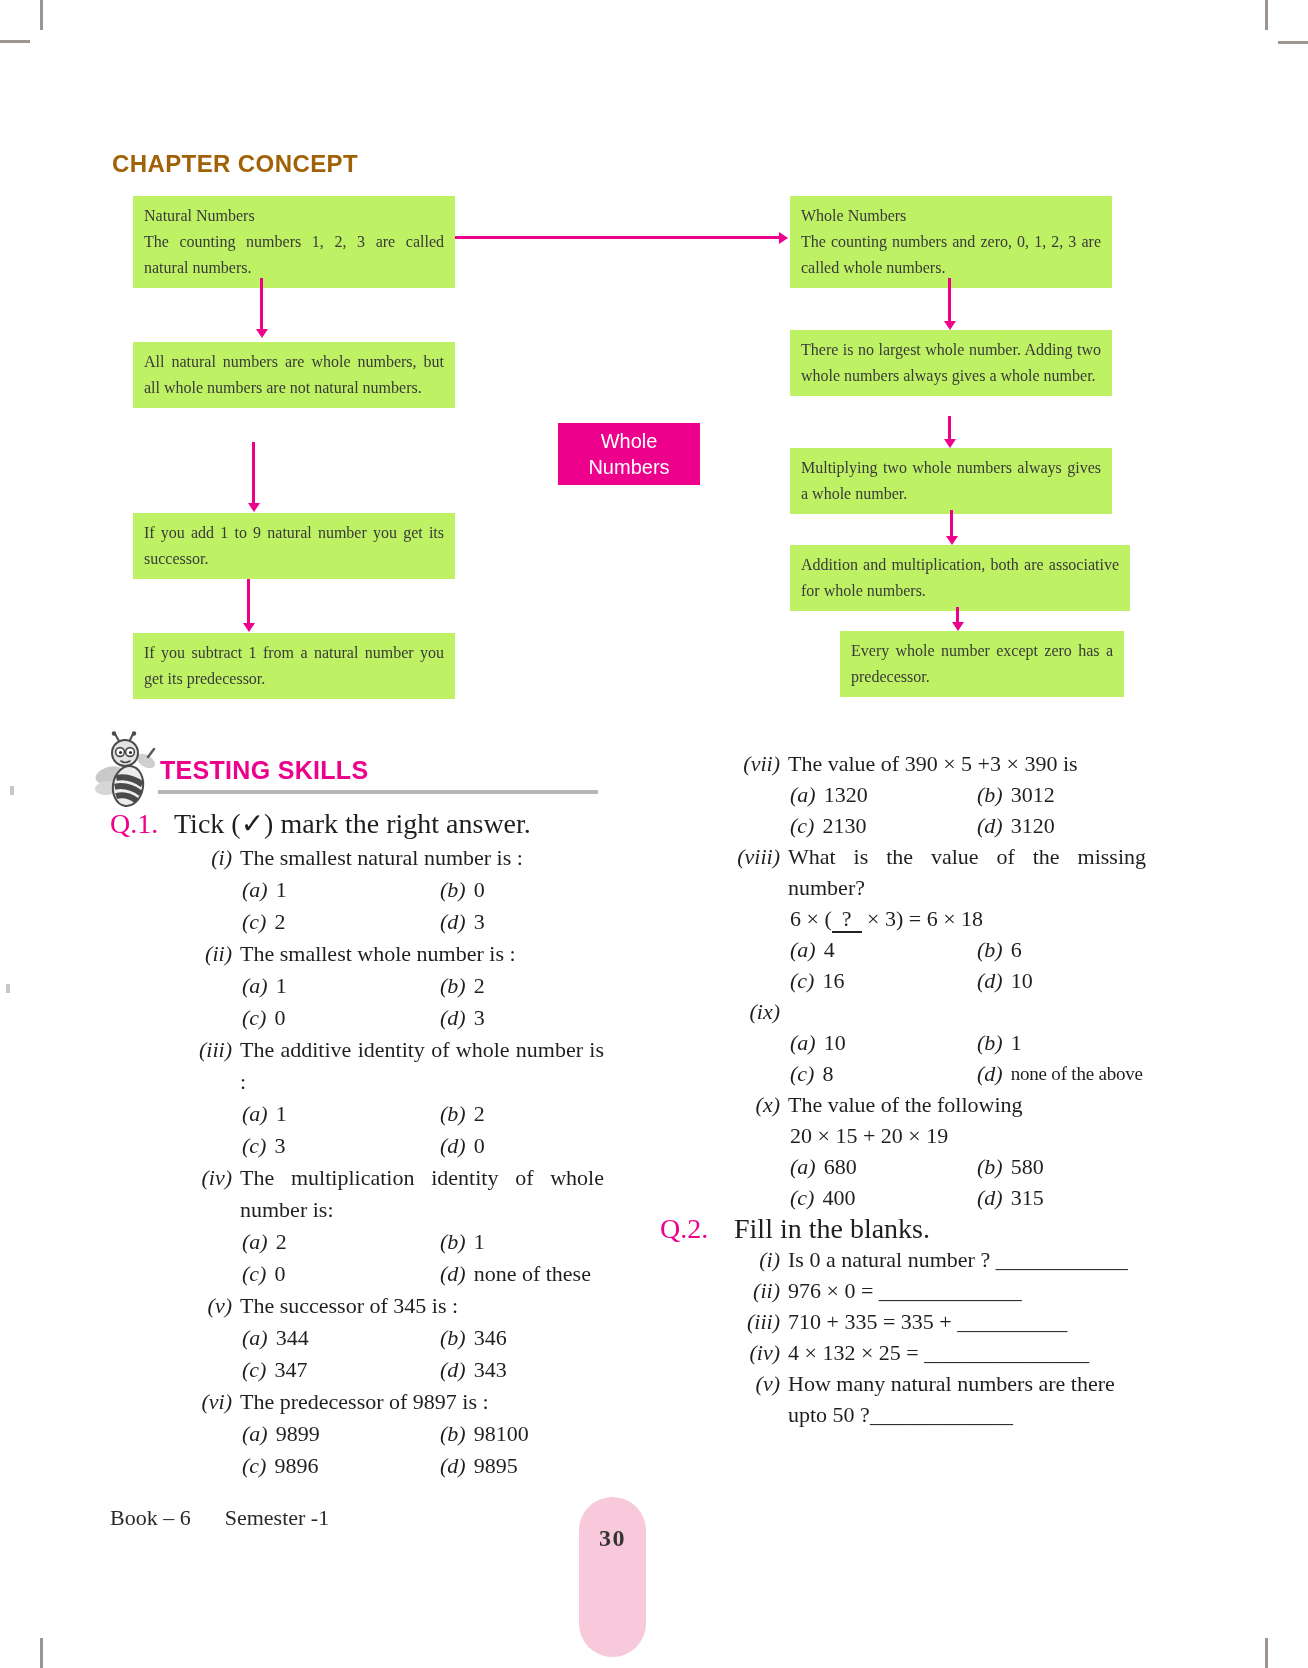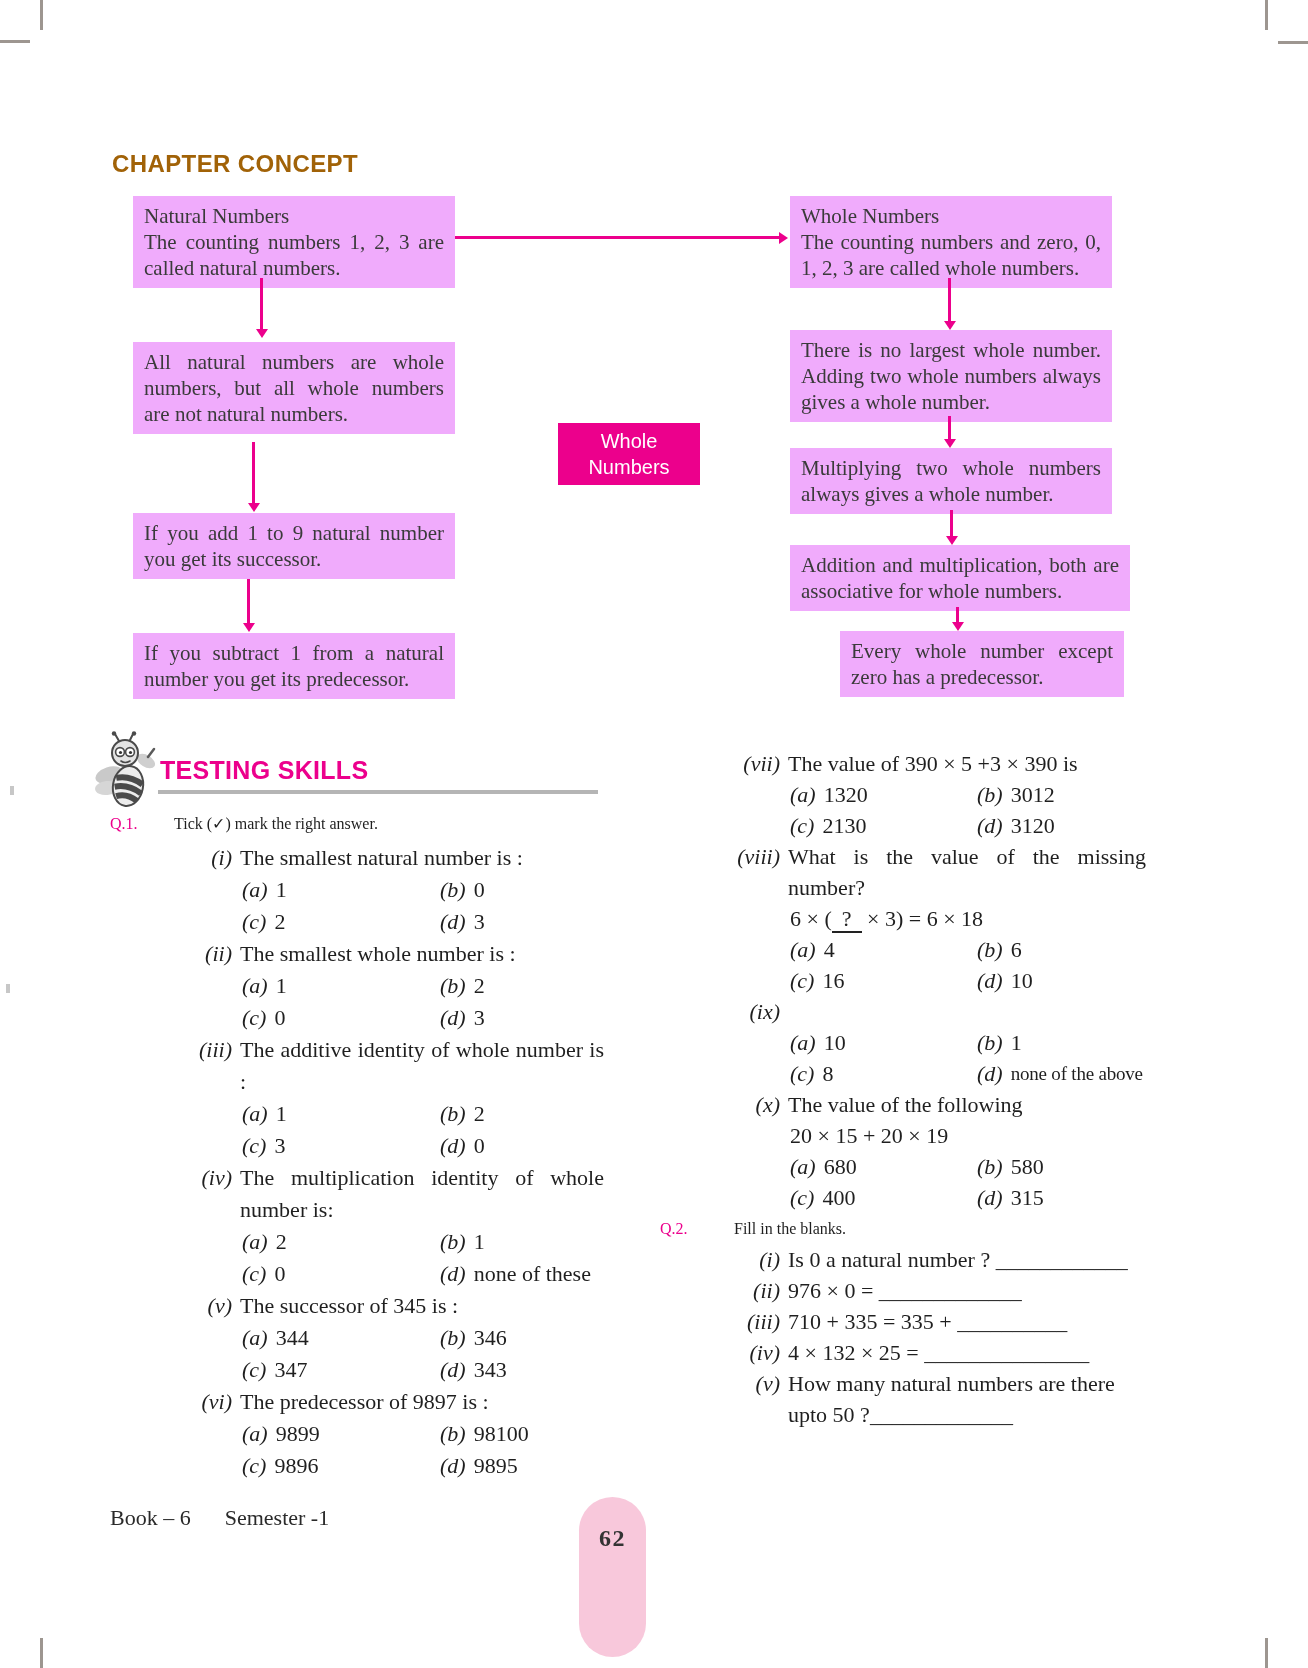--- a/index.html
+++ b/index.html
@@ -16,43 +16,43 @@
   .chapter-heading { position:absolute; left:112px; top:150px;
       font-family:"Liberation Sans", sans-serif; font-size:24px; font-weight:bold;
       letter-spacing:.4px; color:#a16207; }
   .ts-title { position:absolute; left:160px; top:756px;
       font-family:"Liberation Sans", sans-serif; font-size:25px; font-weight:600;
       letter-spacing:.3px; color:#EC008C; }
   .ts-underline { position:absolute; left:158px; top:790px; width:440px; height:4px; background:#b5b5b5; }
   .bee { position:absolute; left:94px; top:731px; }
 
   
-  .cbox { position:absolute; background:#f0abfc; color:#3a3a3a; padding:7px 11px;
-          font-size:21px; line-height:26px; text-align:justify; }
+  .cbox { position:absolute; background:#bef264; color:#3a3a3a; padding:7px 11px;
+          font-size:16px; line-height:26px; text-align:justify; }
   .cbox-title { text-align:left; }
   .cbox-title:empty { display:none; }
   .pinkbox { position:absolute; left:558px; top:423px; width:142px; height:62px;
       background:#EC008C; color:#ffffff; display:flex; align-items:center; justify-content:center;
       font-family:"Liberation Sans", sans-serif; font-size:20px; line-height:26px; text-align:center; }
 
   
   .av { position:absolute; width:3px; background:#EC008C; }
   .av::after { content:''; position:absolute; left:50%; transform:translateX(-50%); bottom:-8px;
       border:6.5px solid transparent; border-bottom:0; border-top:9px solid #EC008C; }
   .ah { position:absolute; height:3px; background:#EC008C; }
   .ah::after { content:''; position:absolute; right:-9px; top:50%; transform:translateY(-50%);
       border:6.5px solid transparent; border-right:0; border-left:9px solid #EC008C; }
 
   
   .qcol { position:absolute; font-size:22px; line-height:32px; }
   #col-left  { left:110px; top:806px; width:494px; }
   #col-right { left:660px; top:748px; width:486px; }
   #col-right .qitem, #col-right .optrow, #col-right .eqline, #col-right .qheader { line-height:31px; }
 
-  .qheader { display:flex; font-size:16px; line-height:36px; }
+  .qheader { display:flex; font-size:28px; line-height:36px; }
   .qlabel { color:#EC008C; width:64px; flex:none; }
   #col-right .qlabel { width:74px; }
   .qitem { display:flex; }
   .qnum { flex:none; width:122px; text-align:right; font-style:italic; }
   #col-right .qnum { width:120px; }
   .qtext { margin-left:8px; flex:1; text-align:justify; }
   .q2row .qtext { text-align:left; }
   .eqline { margin-left:130px; }
   .blank { border-bottom:2px solid #222; padding:0 10px; }
   .optrow { display:flex; padding-left:132px; }
@@ -457,16 +457,16 @@
           <span class="qnum">(v)</span>
           <span class="qtext q2text">How many natural numbers are there upto 50 ?_____________</span>
         </div>
       </div>
   </div>
 
   <div class="footer">
     <span>Book – 6</span><span class="gap"></span><span>Semester -1</span>
   </div>
   <div class="page-capsule">
-    <span>62</span>
+    <span>30</span>
   </div>
 
 </div>
 
 </body></html>

